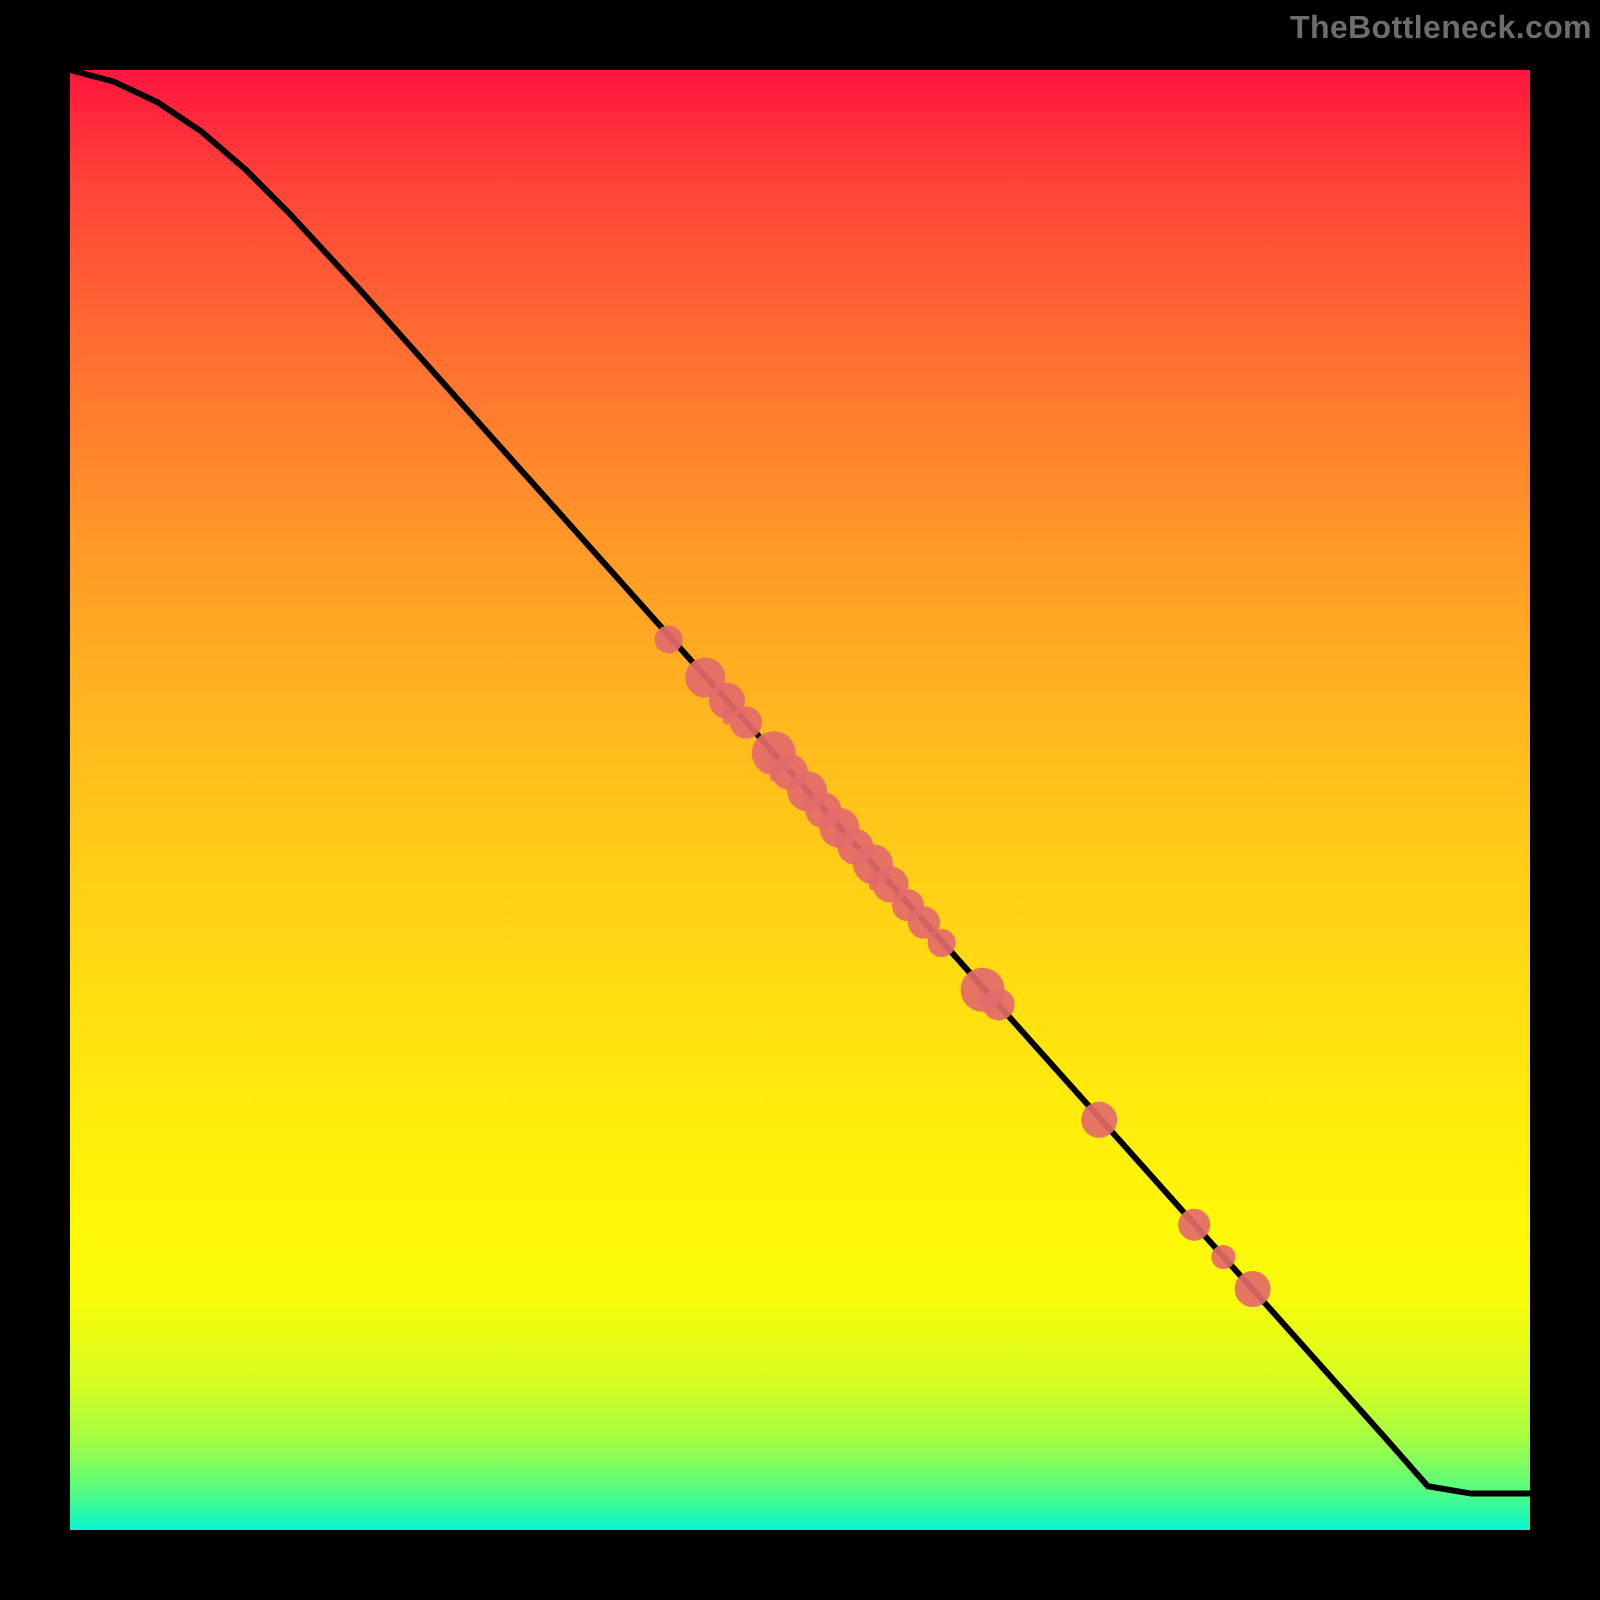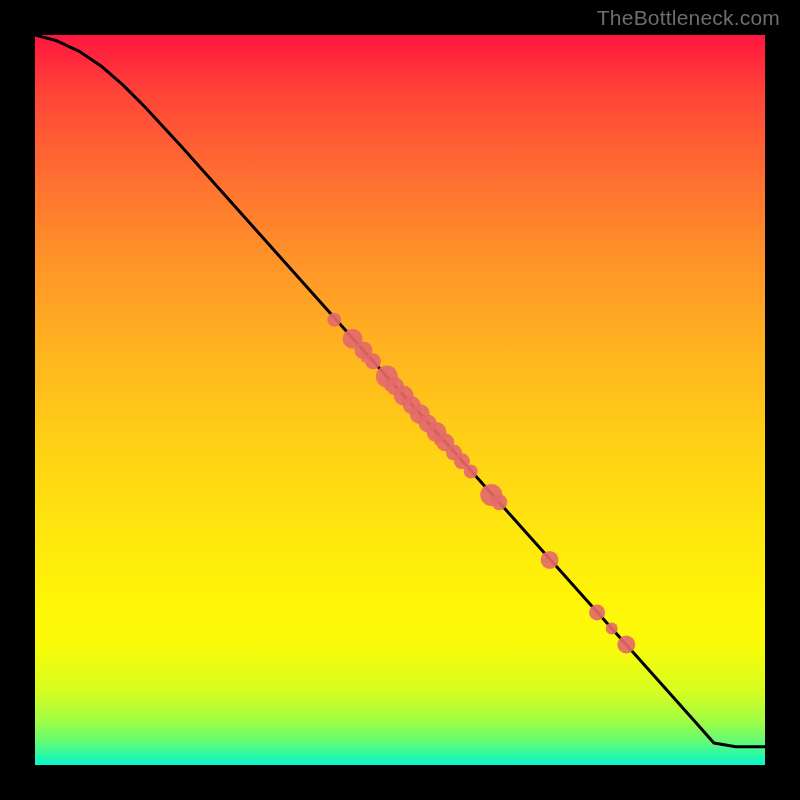--- a/index.html
+++ b/index.html
@@ -37,24 +37,24 @@
       #d6fd22 90%,
       #a0fd45 94%,
       #5dfb7a 97%,
       #22f8b0 99%,
       #0af5d1 100%
     );
   }
   .watermark {
     position: absolute;
     top: 6px;
-    right: 20px;
+    right: 4px;
     font-family: Arial, Helvetica, sans-serif;
-    font-size: 21px;
-    font-weight: 400;
+    font-size: 16px;
+    font-weight: 700;
     color: #6d6d6d;
     letter-spacing: 0.2px;
   }
   svg.overlay {
     position: absolute;
     left: 0;
     top: 0;
     width: 730px;
     height: 730px;
   }

